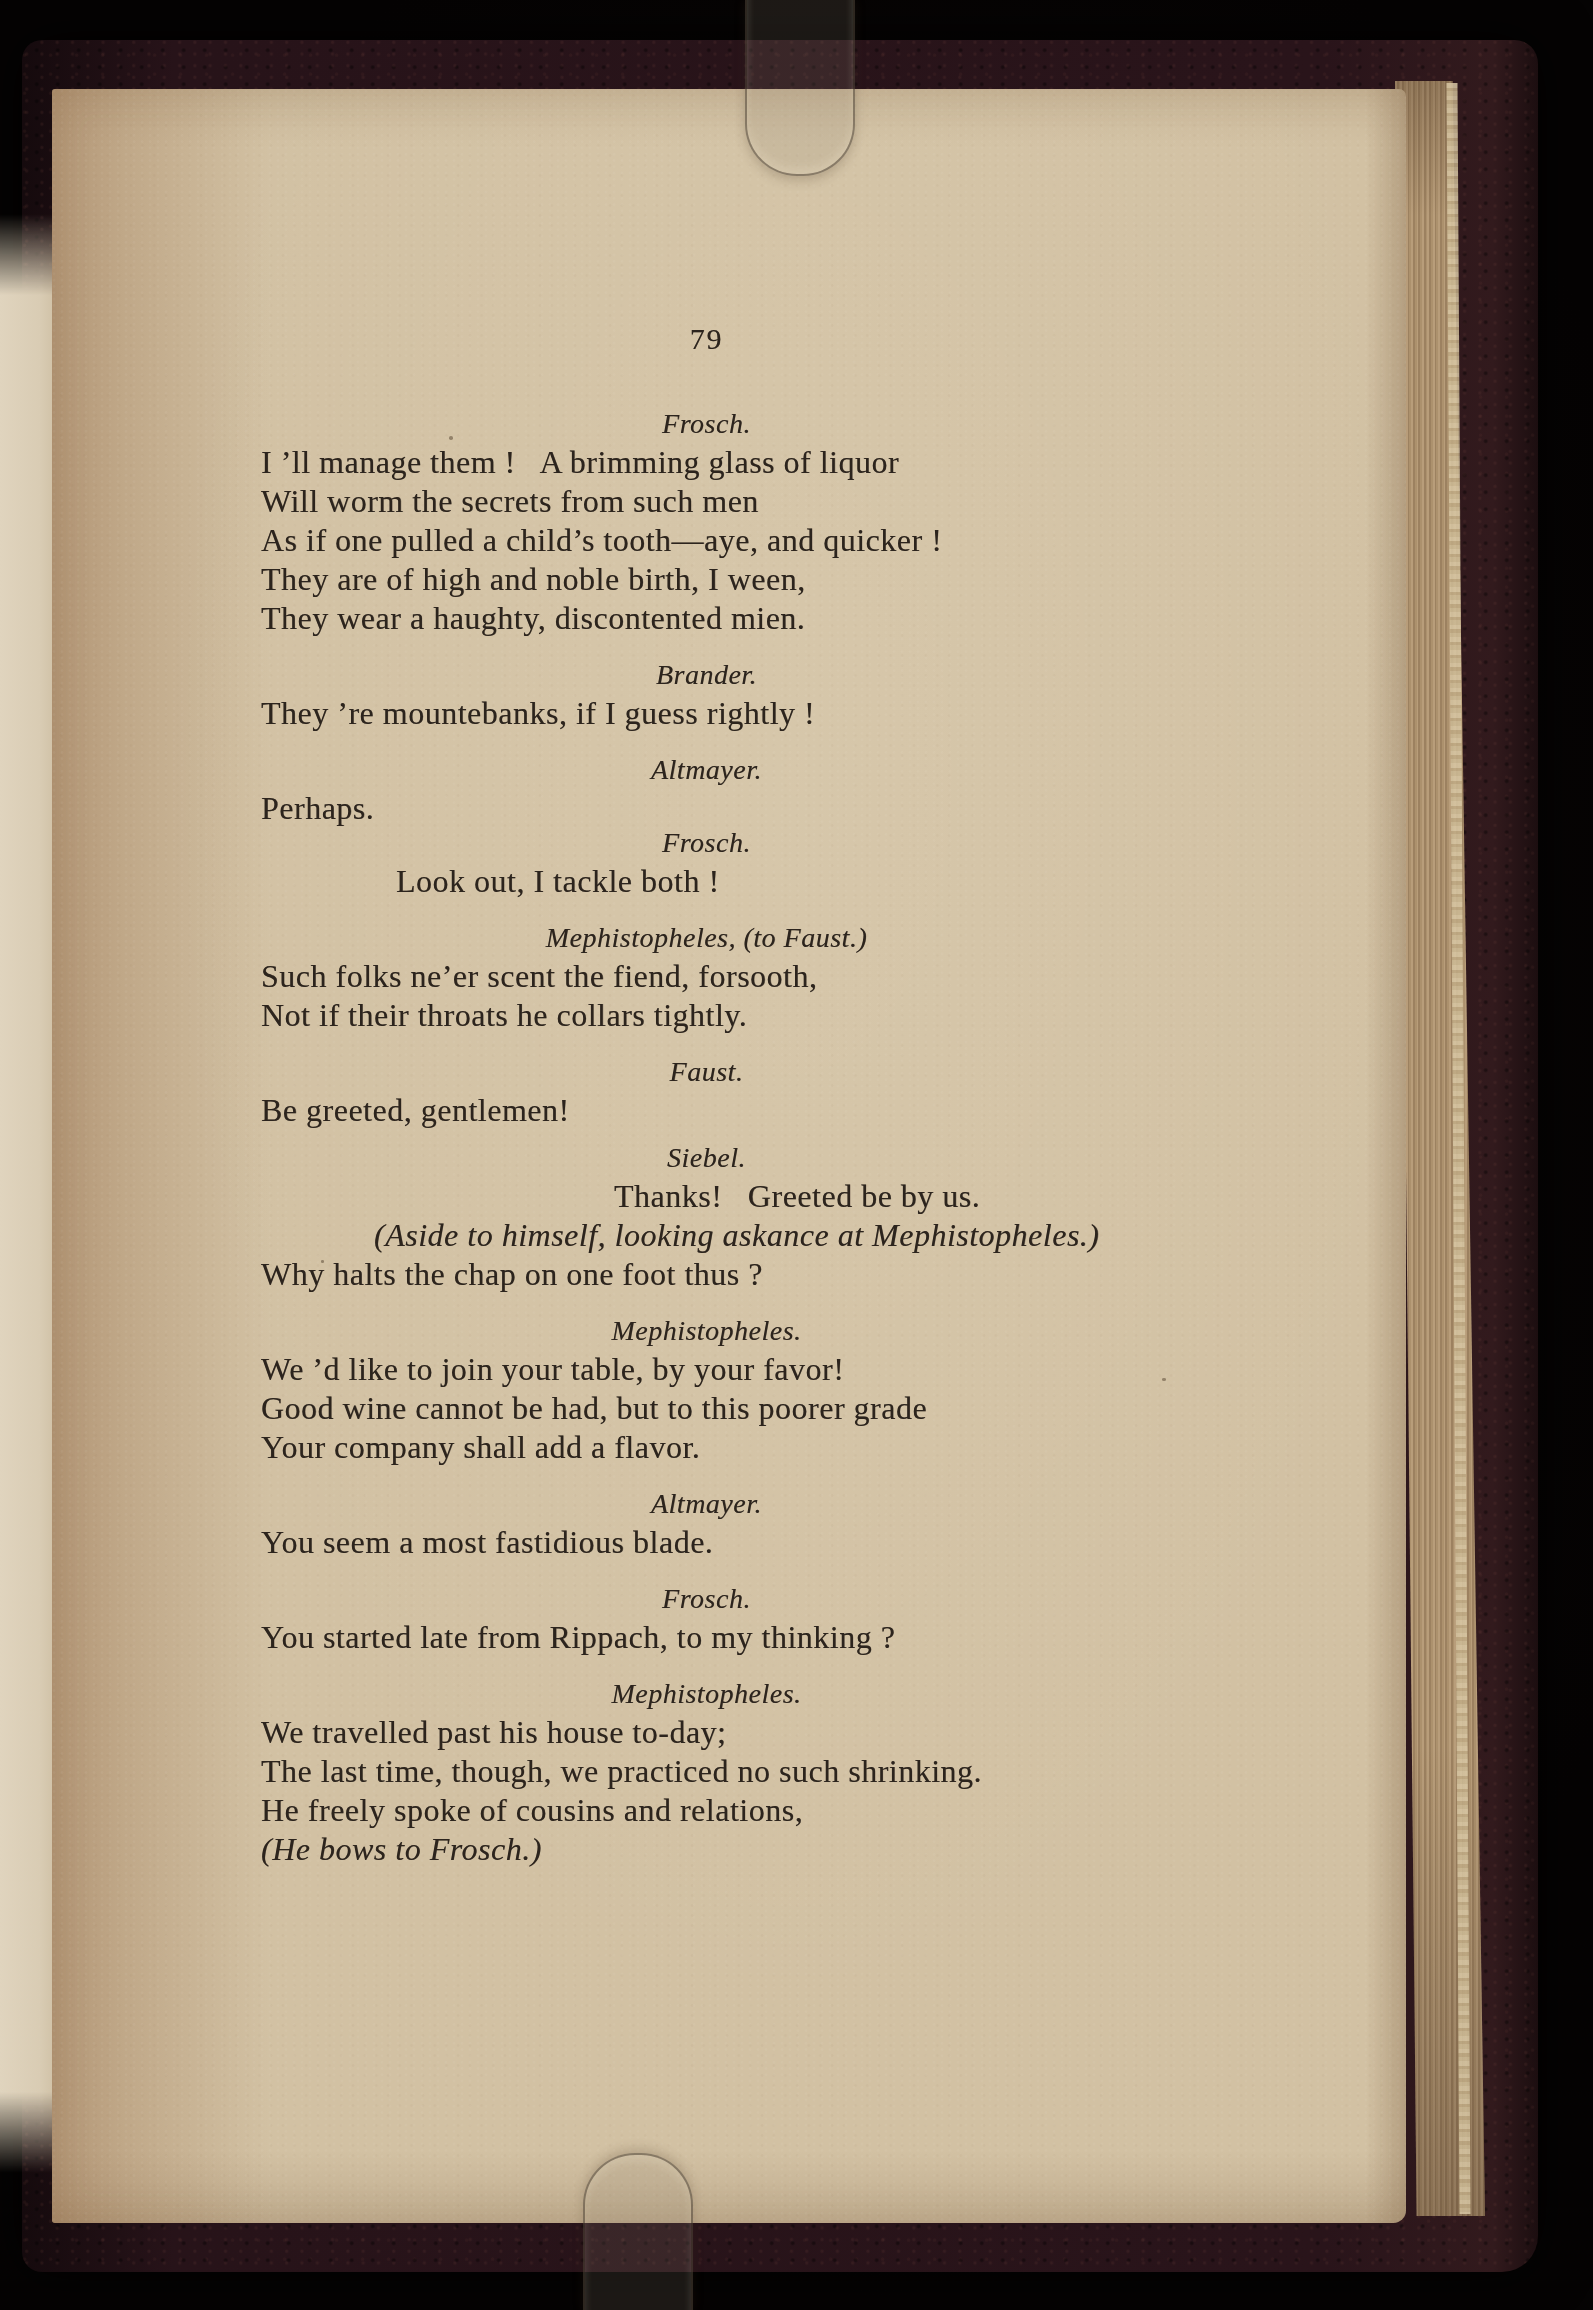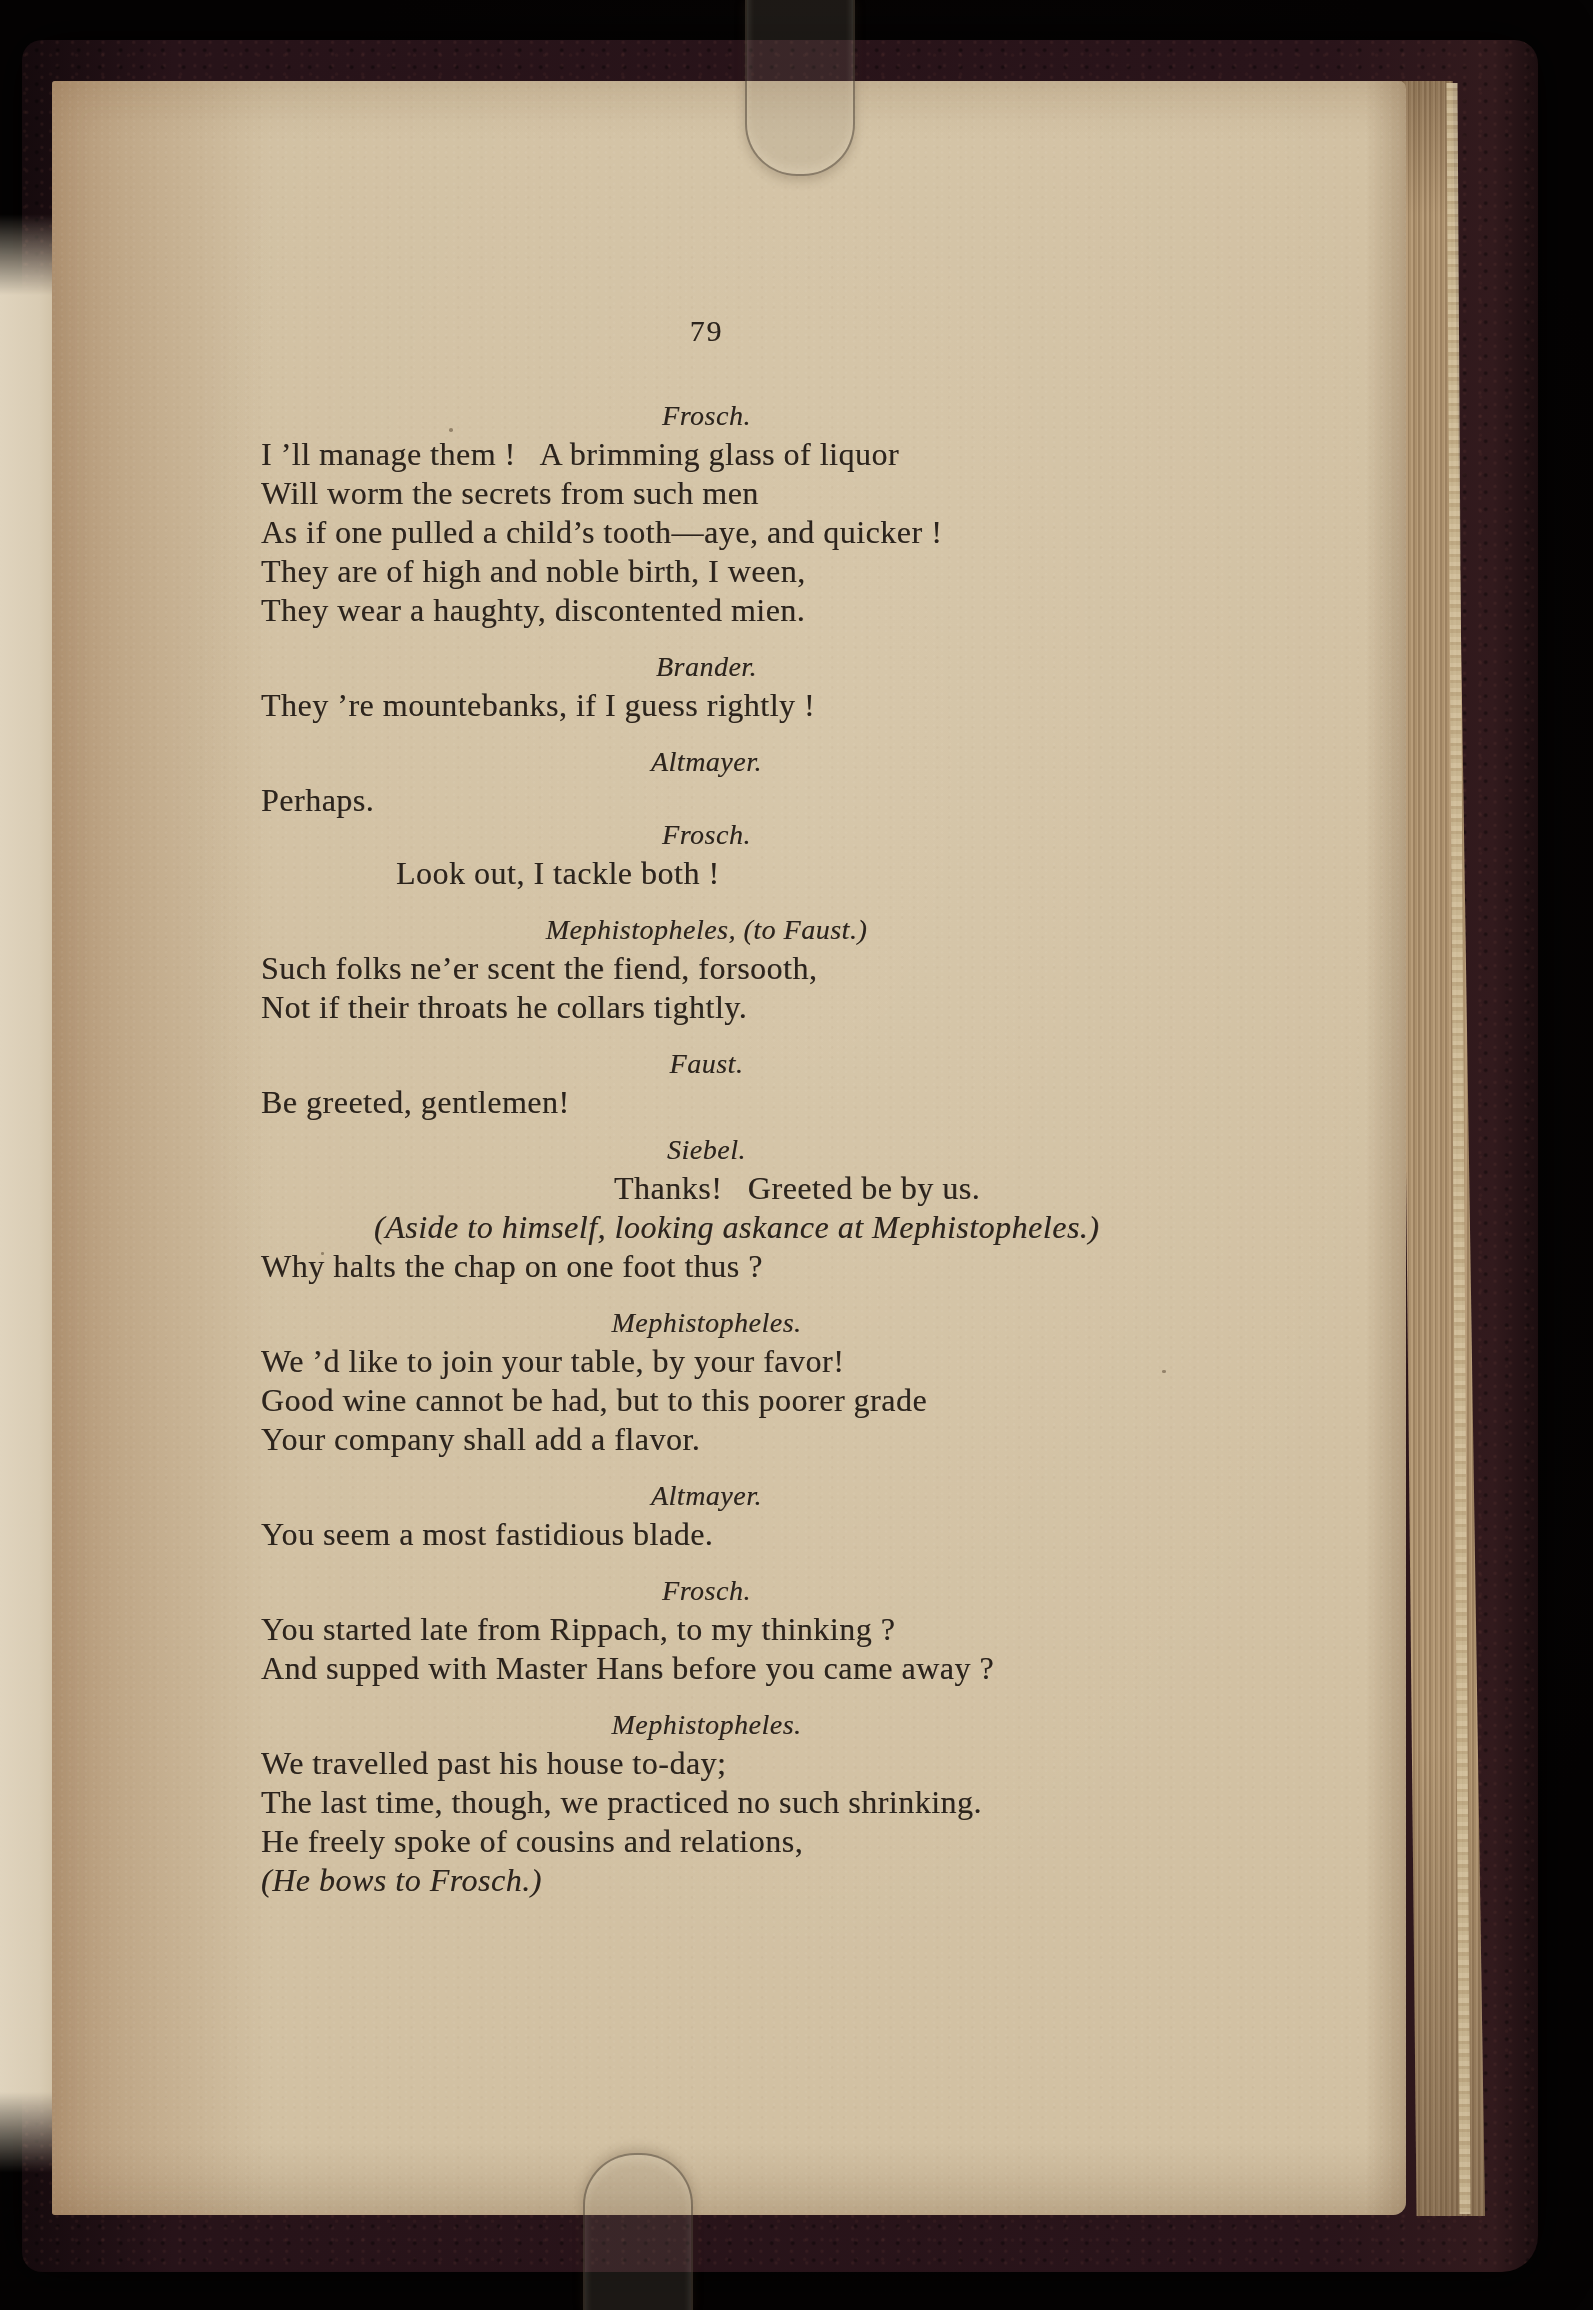--- a/index.html
+++ b/index.html
@@ -37,21 +37,21 @@
       linear-gradient(180deg, rgba(70,48,30,.30) 0,transparent 135px,transparent 78%, rgba(60,40,25,.32) 100%),
       repeating-linear-gradient(90deg,#b89d7a 0 1.8px,#9c8160 1.8px 3.6px,#ac916d 3.6px 5.4px);
     clip-path:polygon(0 0,64% 0,100% 100%,24% 100%);
   }
   .fore-edge-glint{
     position:absolute;left:1453px;top:83px;width:10.8px;height:2131px;
     background:repeating-linear-gradient(180deg,#d8c7a4 0 4.5px,#c0ab85 4.5px 8px,#cdbb96 8px 12.6px);
     transform:skewX(.35deg);opacity:.85;
   }
   .page{
-    position:absolute;left:52px;top:81px;width:1354px;height:2134px;
+    position:absolute;left:52px;top:89px;width:1354px;height:2134px;
     border-radius:2.7px 7.2px 12.6px 2.7px;
     background-color:#d2c1a3;
     background-image:
       radial-gradient(circle at 25% 35%, rgba(255,252,240,.05) 0.9px, transparent 1.8px),
       radial-gradient(circle at 75% 65%, rgba(120,90,60,.05) 0.9px, transparent 1.8px),
       radial-gradient(ellipse at 55% 32%, rgba(255,250,233,.10), transparent 62%),
       linear-gradient(90deg, rgba(146,105,70,.50) 0, rgba(150,110,74,.30) 72px, rgba(150,110,74,0) 216px),
       linear-gradient(270deg, rgba(118,88,58,.26) 0, rgba(118,88,58,0) 41px),
       linear-gradient(0deg,  rgba(118,88,58,.20) 0, rgba(118,88,58,0) 72px),
       linear-gradient(180deg, rgba(128,98,66,.12) 0, rgba(128,98,66,0) 58px);
@@ -185,21 +185,20 @@
     <div class="speaker">Altmayer.</div>
     <div>
             <div class="line">You seem a most fastidious blade.</div>
           </div>
   </div>
 
   <div class="section">
     <div class="speaker">Frosch.</div>
     <div>
             <div class="line">You started late from Rippach, to my thinking ?</div>
-            <div class="line">And supped with Master Hans before you came away ?</div>
           </div>
   </div>
 
   <div class="section">
     <div class="speaker">Mephistopheles.</div>
     <div>
             <div class="line">We travelled past his house to-day;</div>
             <div class="line">The last time, though, we practiced no such shrinking.</div>
             <div class="line">He freely spoke of cousins and relations,</div>
             <div class="line italic right">(He bows to Frosch.)</div>

